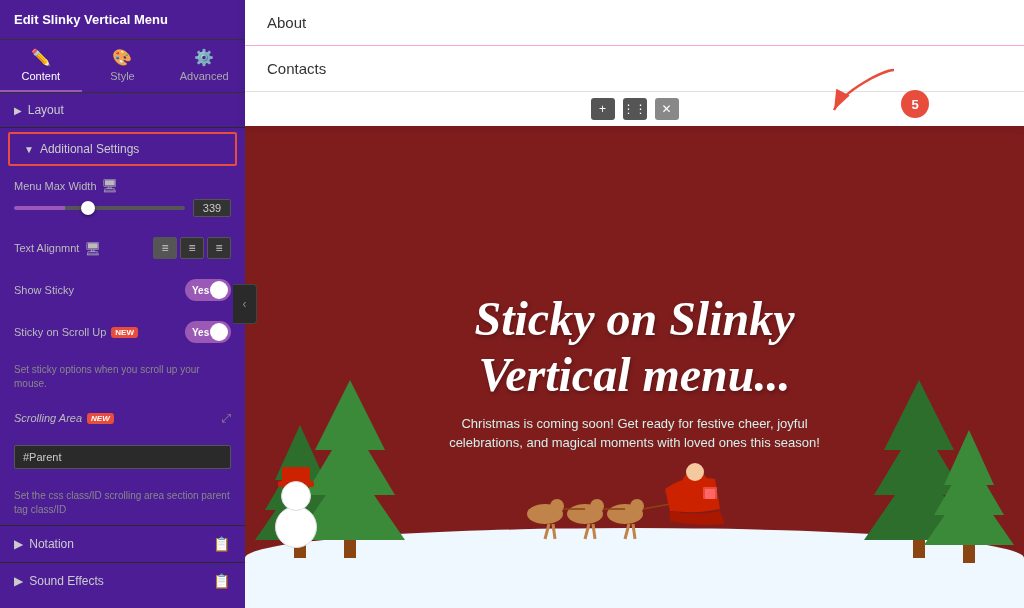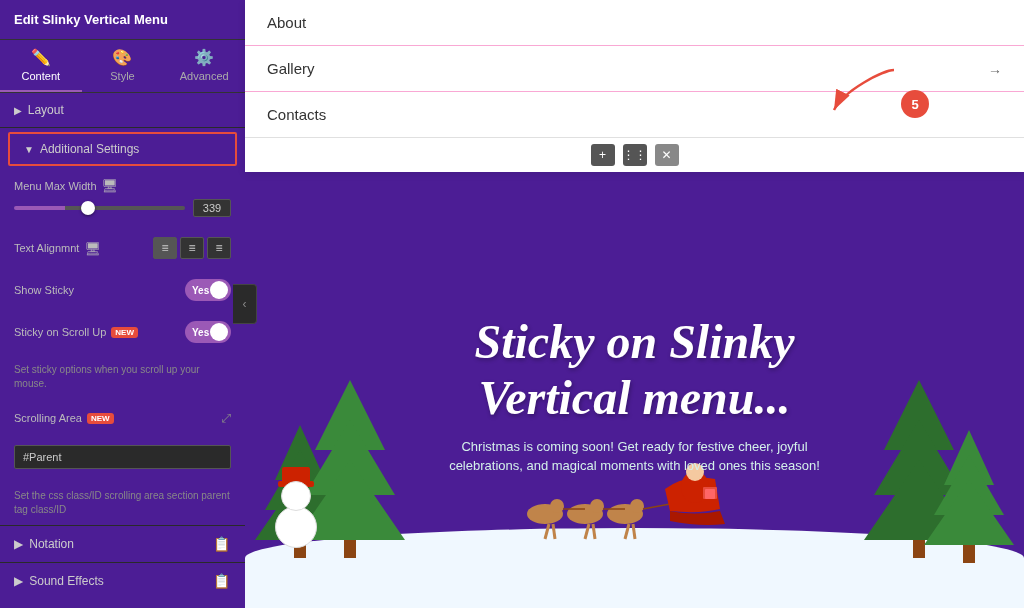--- a/index.html
+++ b/index.html
@@ -188,20 +188,21 @@
       color: #888;
       line-height: 1.4;
     }
 
     .scrolling-area-label {
       display: flex;
       align-items: center;
       gap: 5px;
       font-size: 11px;
       color: #bbb;
+      font-style: italic;
     }
     .expand-icon {
       margin-left: auto;
       font-size: 12px;
       color: #888;
       cursor: pointer;
     }
 
     .text-input {
       width: 100%;
@@ -329,21 +330,21 @@
       justify-content: center;
       color: #fff;
       font-weight: 700;
       font-size: 13px;
       z-index: 10;
     }
 
     
     .christmas-section {
       flex: 1;
-      background: #4c1d95;
+      background: #7f1d1d;
       display: flex;
       flex-direction: column;
       align-items: center;
       justify-content: center;
       position: relative;
       overflow: hidden;
       padding: 30px 20px 20px;
     }
 
     .christmas-title {
@@ -594,24 +595,20 @@
 
 <div class="right-panel">
 
   <div class="menu-bar">
     <div class="menu-items">
 
       <div class="menu-item">
         <span>About</span>
       </div>
       <div class="menu-item">
-        <span>Gallery</span>
-        <span class="menu-arrow">→</span>
-      </div>
-      <div class="menu-item">
         <span>Contacts</span>
       </div>
 
     </div>
 
     <div class="menu-toolbar">
       <button class="toolbar-btn">+</button>
       <button class="toolbar-btn">⋮⋮</button>
       <button class="toolbar-btn close-btn">✕</button>
     </div>

